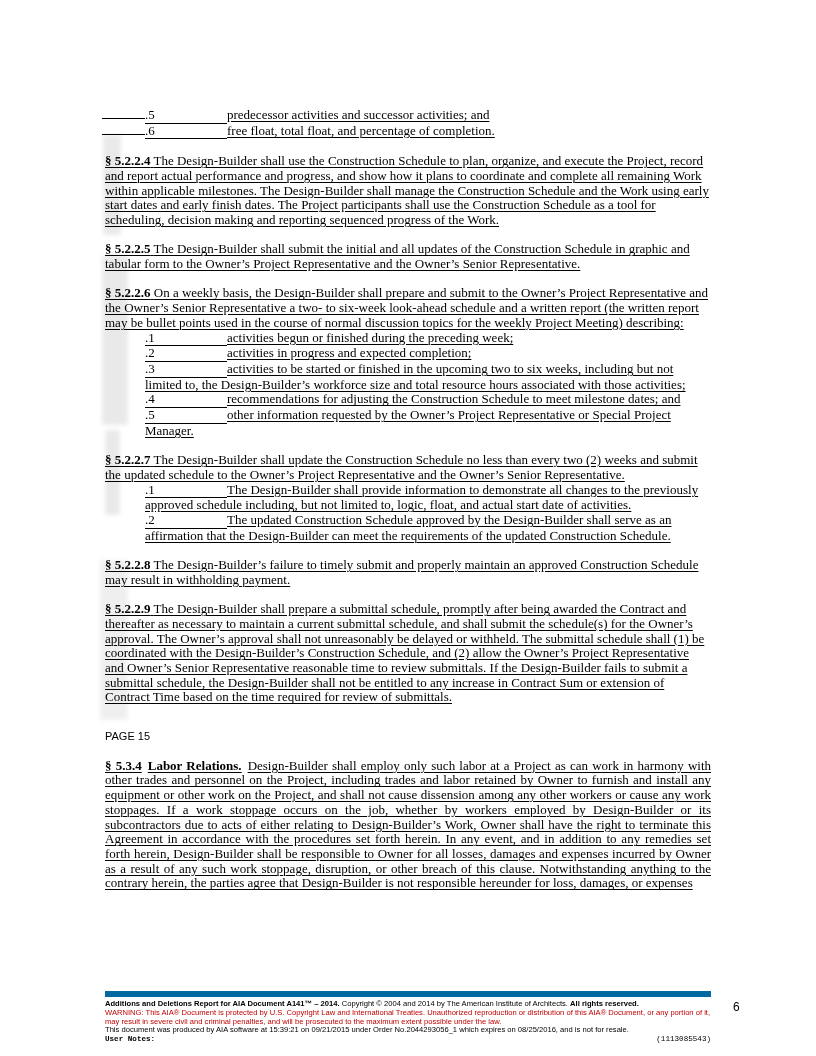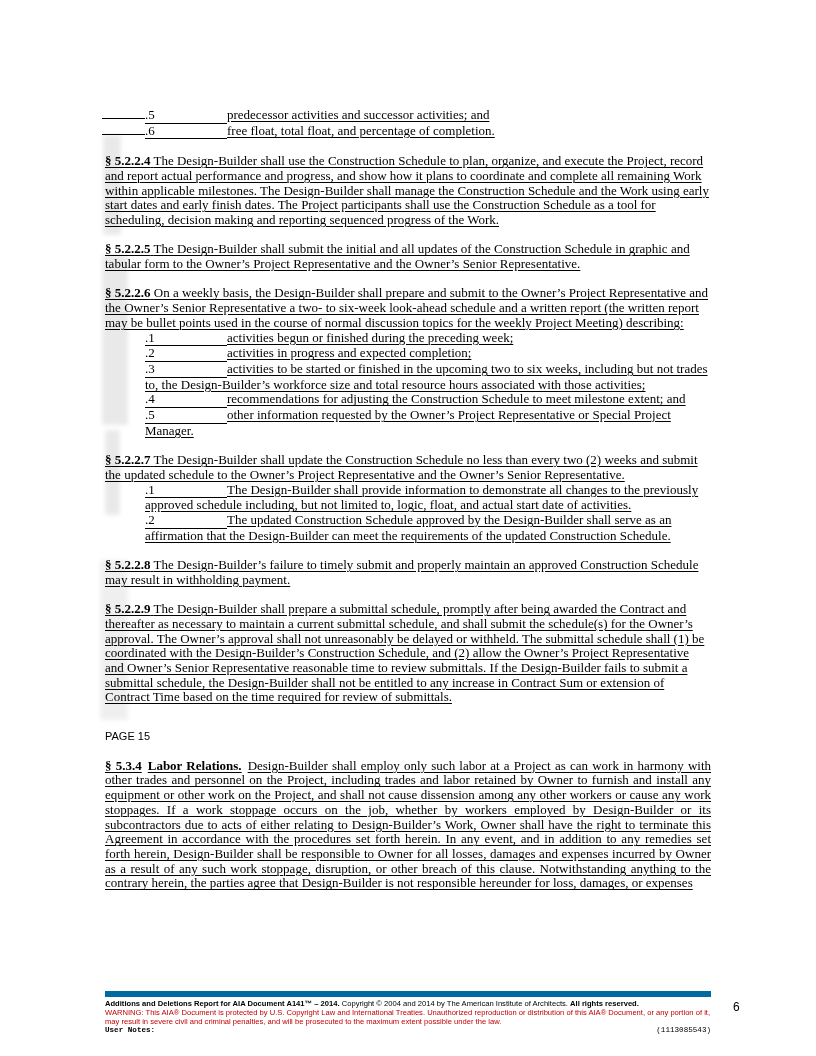--- a/index.html
+++ b/index.html
@@ -80,22 +80,22 @@
   </div>
 
   <div class="section">
     <p class="ptext"><span class="slabel">§ 5.2.2.5</span> <span>The Design-Builder shall submit the initial and all updates of the Construction Schedule in graphic and tabular form to the Owner’s Project Representative and the Owner’s Senior Representative.</span></p>
   </div>
 
   <div class="section">
     <p class="ptext"><span class="slabel">§ 5.2.2.6</span> <span>On a weekly basis, the Design-Builder shall prepare and submit to the Owner’s Project Representative and the Owner’s Senior Representative a two- to six-week look-ahead schedule and a written report (the written report may be bullet points used in the course of normal discussion topics for the weekly Project Meeting) describing:</span></p>
     <div class="item"><span class="num">.1</span><span>activities begun or finished during the preceding week;</span></div>
     <div class="item"><span class="num">.2</span><span>activities in progress and expected completion;</span></div>
-    <div class="item"><span class="num">.3</span><span>activities to be started or finished in the upcoming two to six weeks, including but not trades to, the Design-Builder’s workforce size and total resource hours associated with those activities;</span></div>
-    <div class="item"><span class="num">.4</span><span>recommendations for adjusting the Construction Schedule to meet milestone extent; and</span></div>
+    <div class="item"><span class="num">.3</span><span>activities to be started or finished in the upcoming two to six weeks, including but not limited to, the Design-Builder’s workforce size and total resource hours associated with those activities;</span></div>
+    <div class="item"><span class="num">.4</span><span>recommendations for adjusting the Construction Schedule to meet milestone dates; and</span></div>
     <div class="item"><span class="num">.5</span><span>other information requested by the Owner’s Project Representative or Special Project Manager.</span></div>
   </div>
 
   <div class="section">
     <p class="ptext"><span class="slabel">§ 5.2.2.7</span> <span>The Design-Builder shall update the Construction Schedule no less than every two (2) weeks and submit the updated schedule to the Owner’s Project Representative and the Owner’s Senior Representative.</span></p>
     <div class="item"><span class="num">.1</span><span>The Design-Builder shall provide information to demonstrate all changes to the previously approved schedule including, but not limited to, logic, float, and actual start date of activities.</span></div>
     <div class="item"><span class="num">.2</span><span>The updated Construction Schedule approved by the Design-Builder shall serve as an affirmation that the Design-Builder can meet the requirements of the updated Construction Schedule.</span></div>
   </div>
 
   <div class="section">
@@ -110,19 +110,20 @@
 
   <div class="section">
     <p class="ptext justify"><span class="slabel">§ 5.3.4</span><span class="stitle">Labor Relations.</span><span>Design-Builder shall employ only such labor at a Project as can work in harmony with other trades and personnel on the Project, including trades and labor retained by Owner to furnish and install any equipment or other work on the Project, and shall not cause dissension among any other workers or cause any work stoppages. If a work stoppage occurs on the job, whether by workers employed by Design-Builder or its subcontractors due to acts of either relating to Design-Builder’s Work, Owner shall have the right to terminate this Agreement in accordance with the procedures set forth herein.  In any event, and in addition to any remedies set forth herein, Design-Builder shall be responsible to Owner for all losses, damages and expenses incurred by Owner as a result of any such work stoppage, disruption, or other breach of this clause.  Notwithstanding anything to the contrary herein, the parties agree that Design-Builder is not responsible hereunder for loss, damages, or expenses</span></p>
   </div>
 
 </div>
 
 <div class="footer">
   <p><b>Additions and Deletions Report for AIA Document A141™ – 2014. </b><span>Copyright © 2004 and 2014 by The American Institute of Architects. </span><b>All rights reserved.</b></p>
   <p class="warning">WARNING: This AIA®  Document is protected by U.S. Copyright Law and International Treaties. Unauthorized reproduction or distribution of this AIA® Document, or any portion of it, may result in severe civil and criminal penalties, and will be prosecuted to the maximum extent possible under the law.</p>
+  <p>This document was produced by AIA software at 15:39:21 on 09/21/2015 under Order No.2044293056_1 which expires on 08/25/2016, and is not for resale.</p>
   <div class="user-notes">
     <b>User Notes:</b>
     <span>(1113085543)</span>
   </div>
 </div>
 
 <div class="page-num">6</div>
 
 </body></html>

